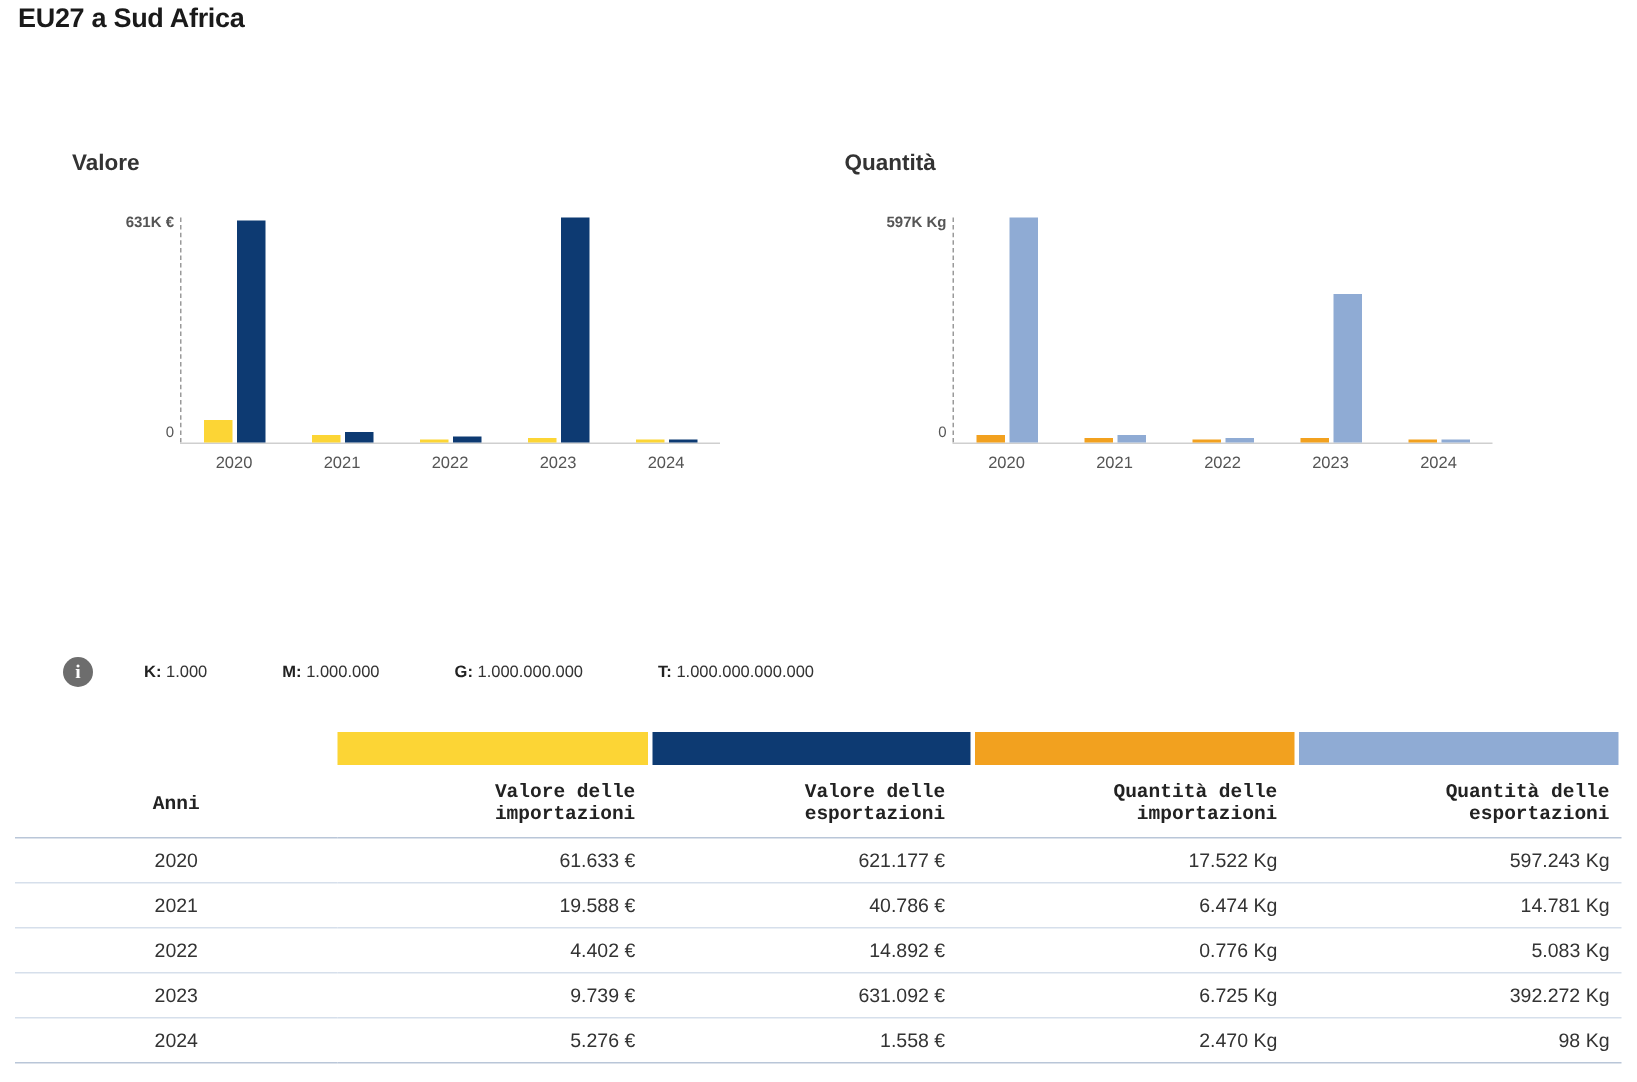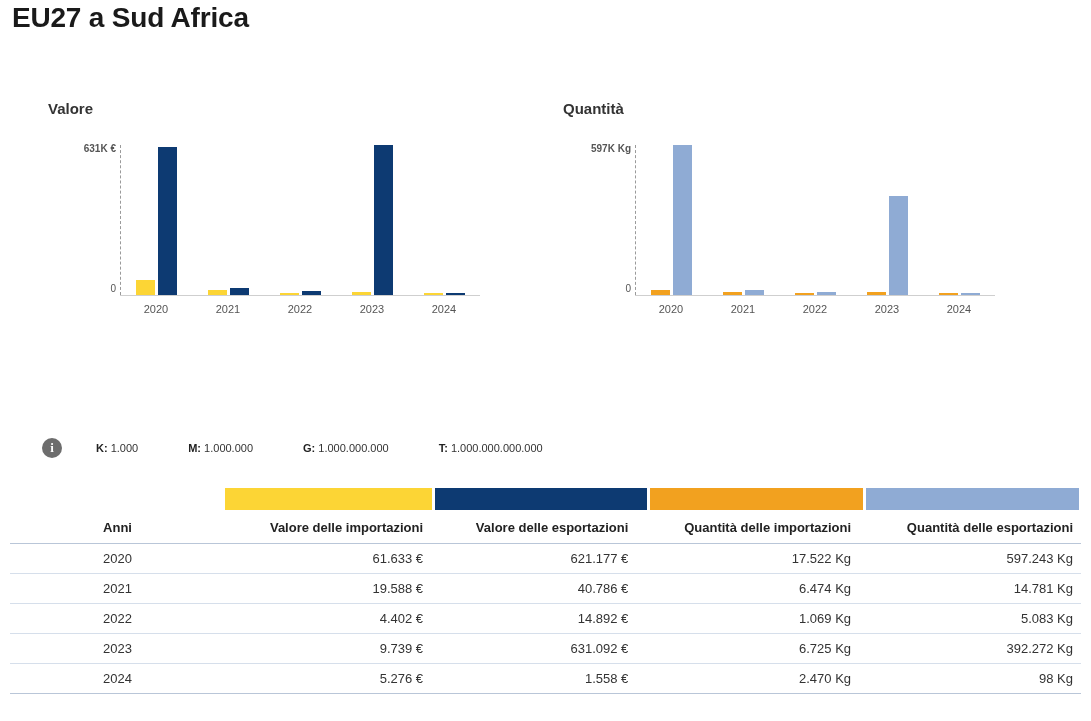--- a/index.html
+++ b/index.html
@@ -7,21 +7,21 @@
     margin: 0; padding: 0;
     width: 1091px; height: 721px;
     background: #ffffff;
     font-family: "Liberation Sans", sans-serif;
     color: #333;
   }
   .page { position: relative; width: 1091px; height: 721px; overflow: hidden; }
 
   .page-title {
     position: absolute; left: 12px; top: 2px;
-    font-size: 28px; font-weight: bold; color: #1a1a1a;
+    font-size: 18px; font-weight: bold; color: #1a1a1a;
     letter-spacing: -0.2px;
   }
 
   .charts { position: absolute; left: 0; top: 92px; width: 1091px; height: 330px; }
   .chart-block { position: absolute; top: 0; width: 520px; height: 330px; }
   .chart-block.left { left: 20px; }
   .chart-block.right { left: 535px; }
 
   .chart-title {
     font-size: 15px; font-weight: bold; color: #333;
@@ -90,20 +90,21 @@
   .sw1 { width: 207px; background: #fcd535; }
   .sw2 { width: 212px; background: #0d3a72; }
   .sw3 { width: 213px; background: #f2a11f; }
   .sw4 { width: 213px; background: #8fabd4; margin-right: 0 !important; }
 
   table { border-collapse: collapse; width: 1071px; margin-top: 4px; font-size: 13px; }
   thead th {
     font-size: 13px; font-weight: bold; color: #222;
     padding: 6px 8px 8px 8px; text-align: right;
     border-bottom: 1px solid #b9c6d8;
+    font-family: Liberation Mono, monospace;
   }
   thead th.anni { text-align: center; width: 215px; }
   tbody td {
     padding: 7px 8px; text-align: right; color: #333;
     border-bottom: 1px solid #d6dfeb;
   }
   tbody td.anni { text-align: center; }
   tbody tr:last-child td { border-bottom: 1px solid #b9c6d8; }
 </style>
 </head>
@@ -246,21 +247,21 @@
           <td class="anni">2021</td>
           <td>19.588 €</td>
           <td>40.786 €</td>
           <td>6.474 Kg</td>
           <td>14.781 Kg</td>
         </tr>
         <tr>
           <td class="anni">2022</td>
           <td>4.402 €</td>
           <td>14.892 €</td>
-          <td>1.069 Kg</td>
+          <td>0.776 Kg</td>
           <td>5.083 Kg</td>
         </tr>
         <tr>
           <td class="anni">2023</td>
           <td>9.739 €</td>
           <td>631.092 €</td>
           <td>6.725 Kg</td>
           <td>392.272 Kg</td>
         </tr>
         <tr>

